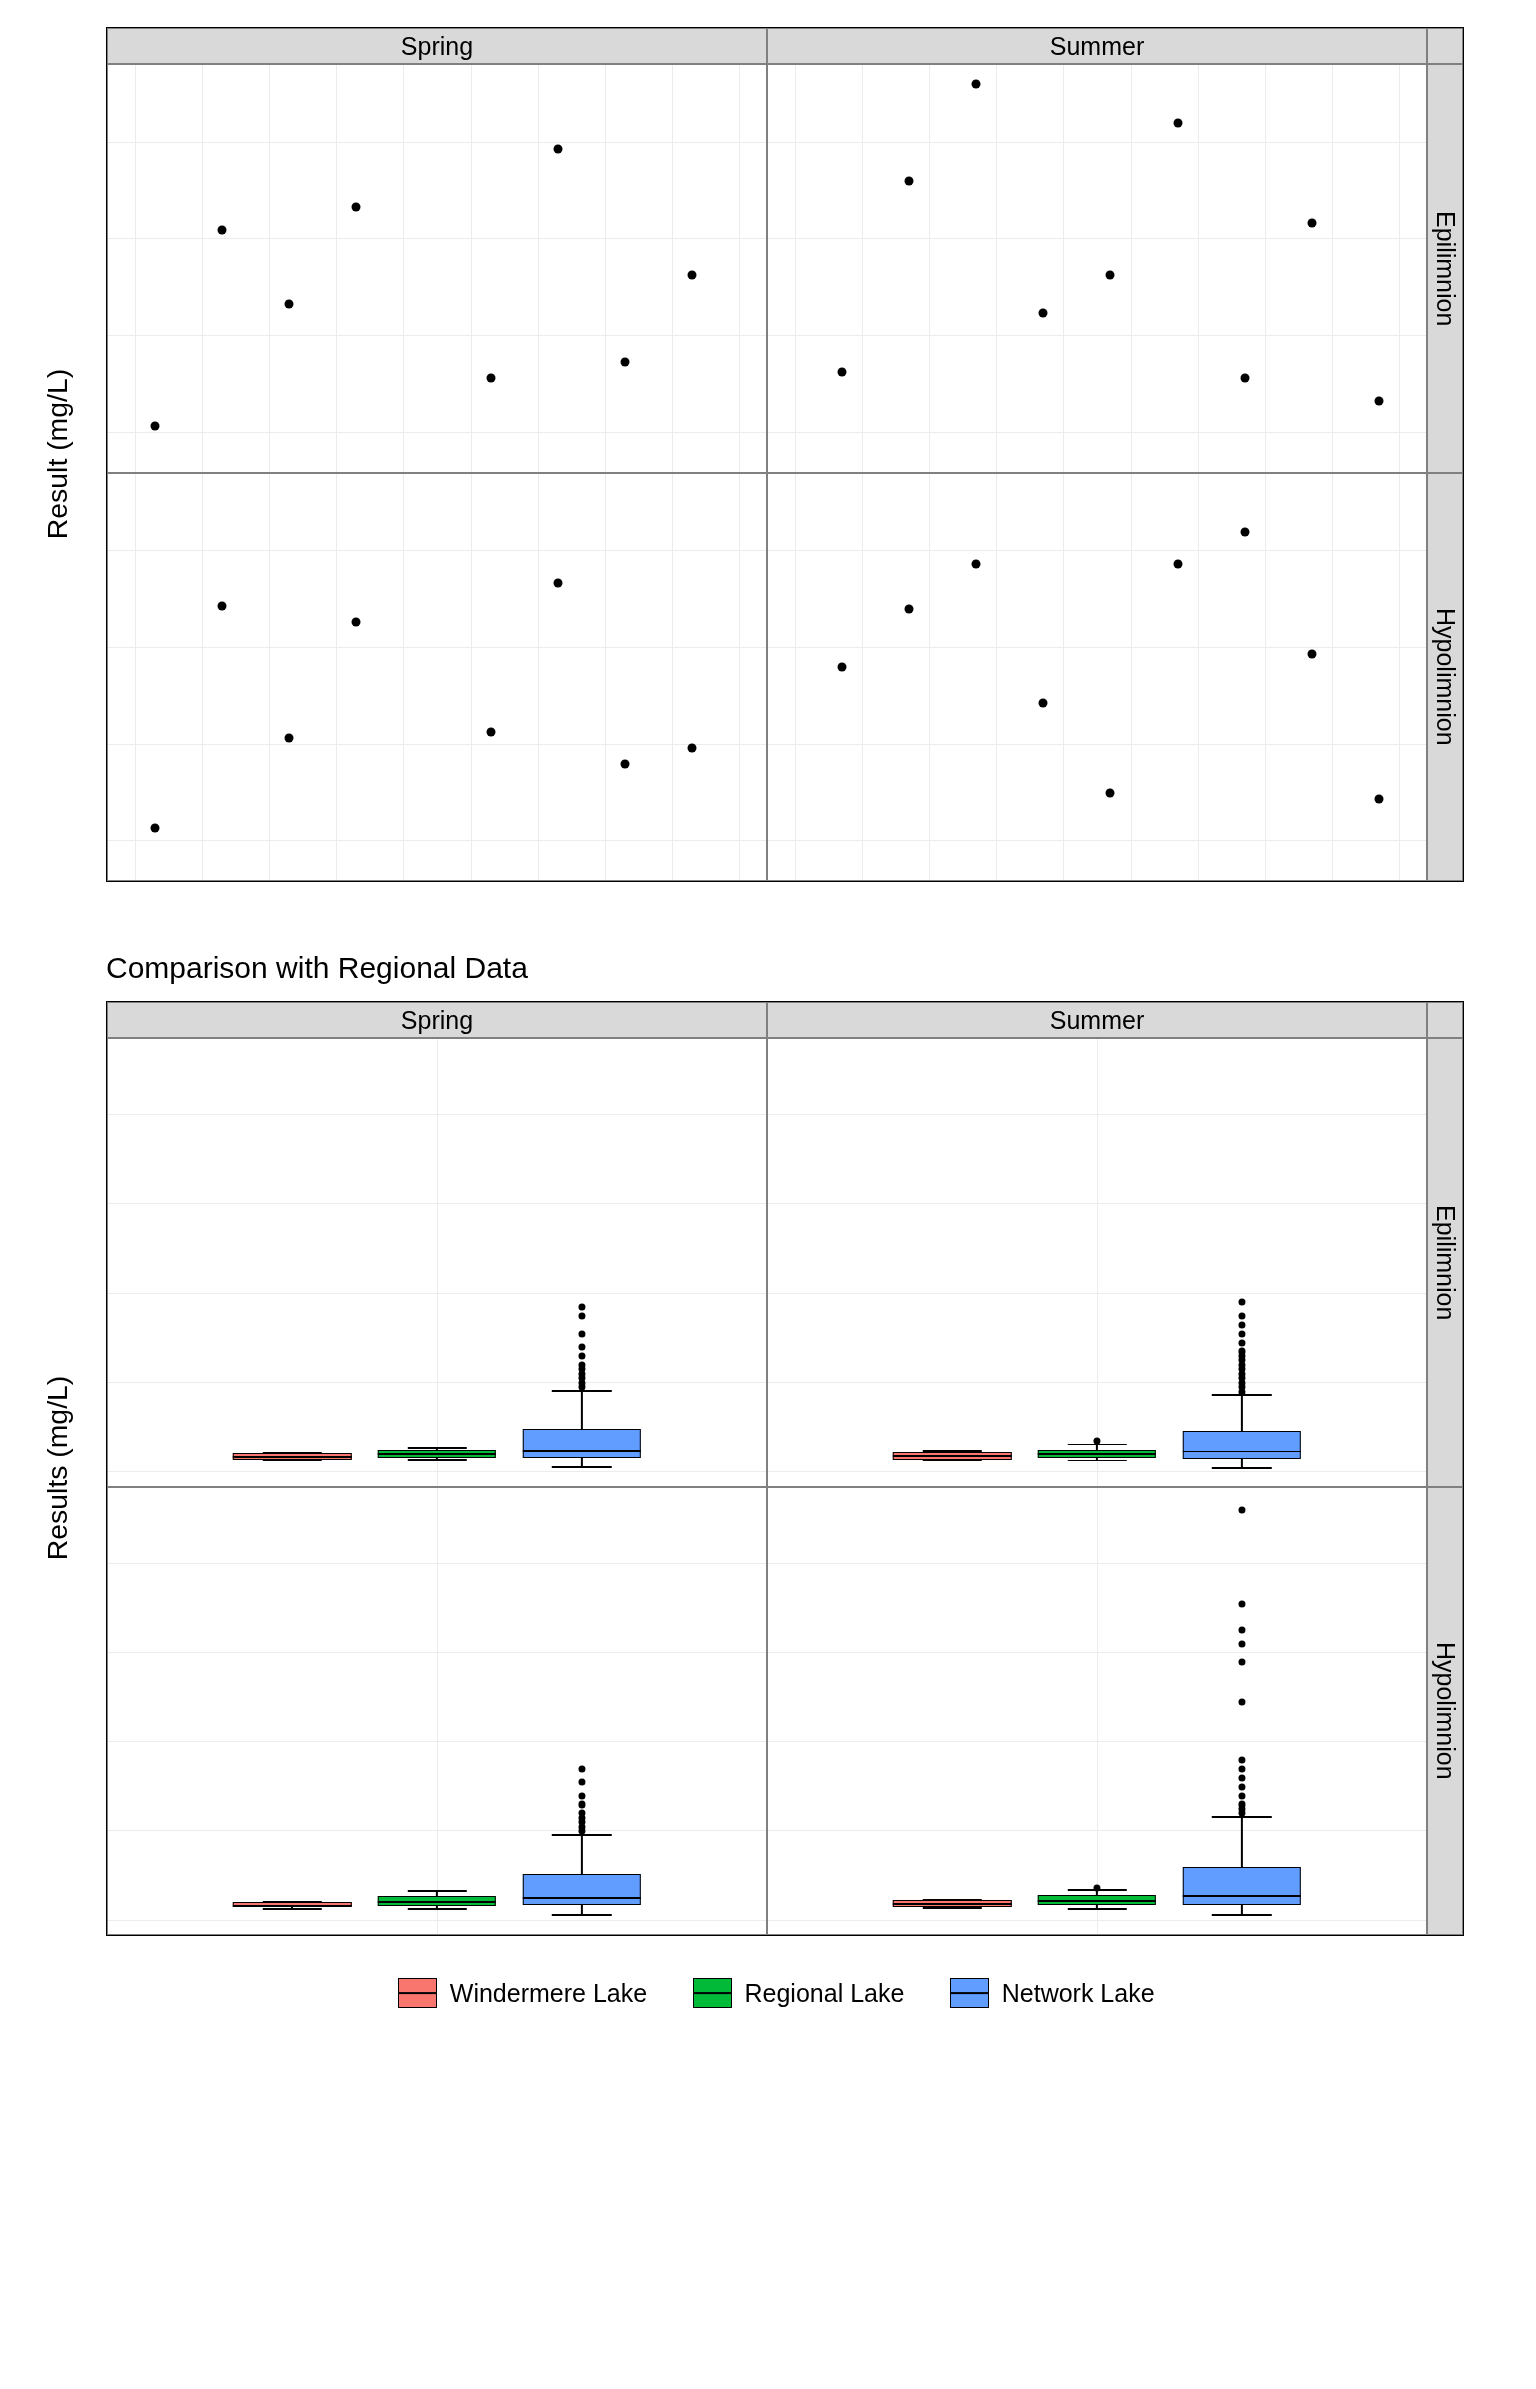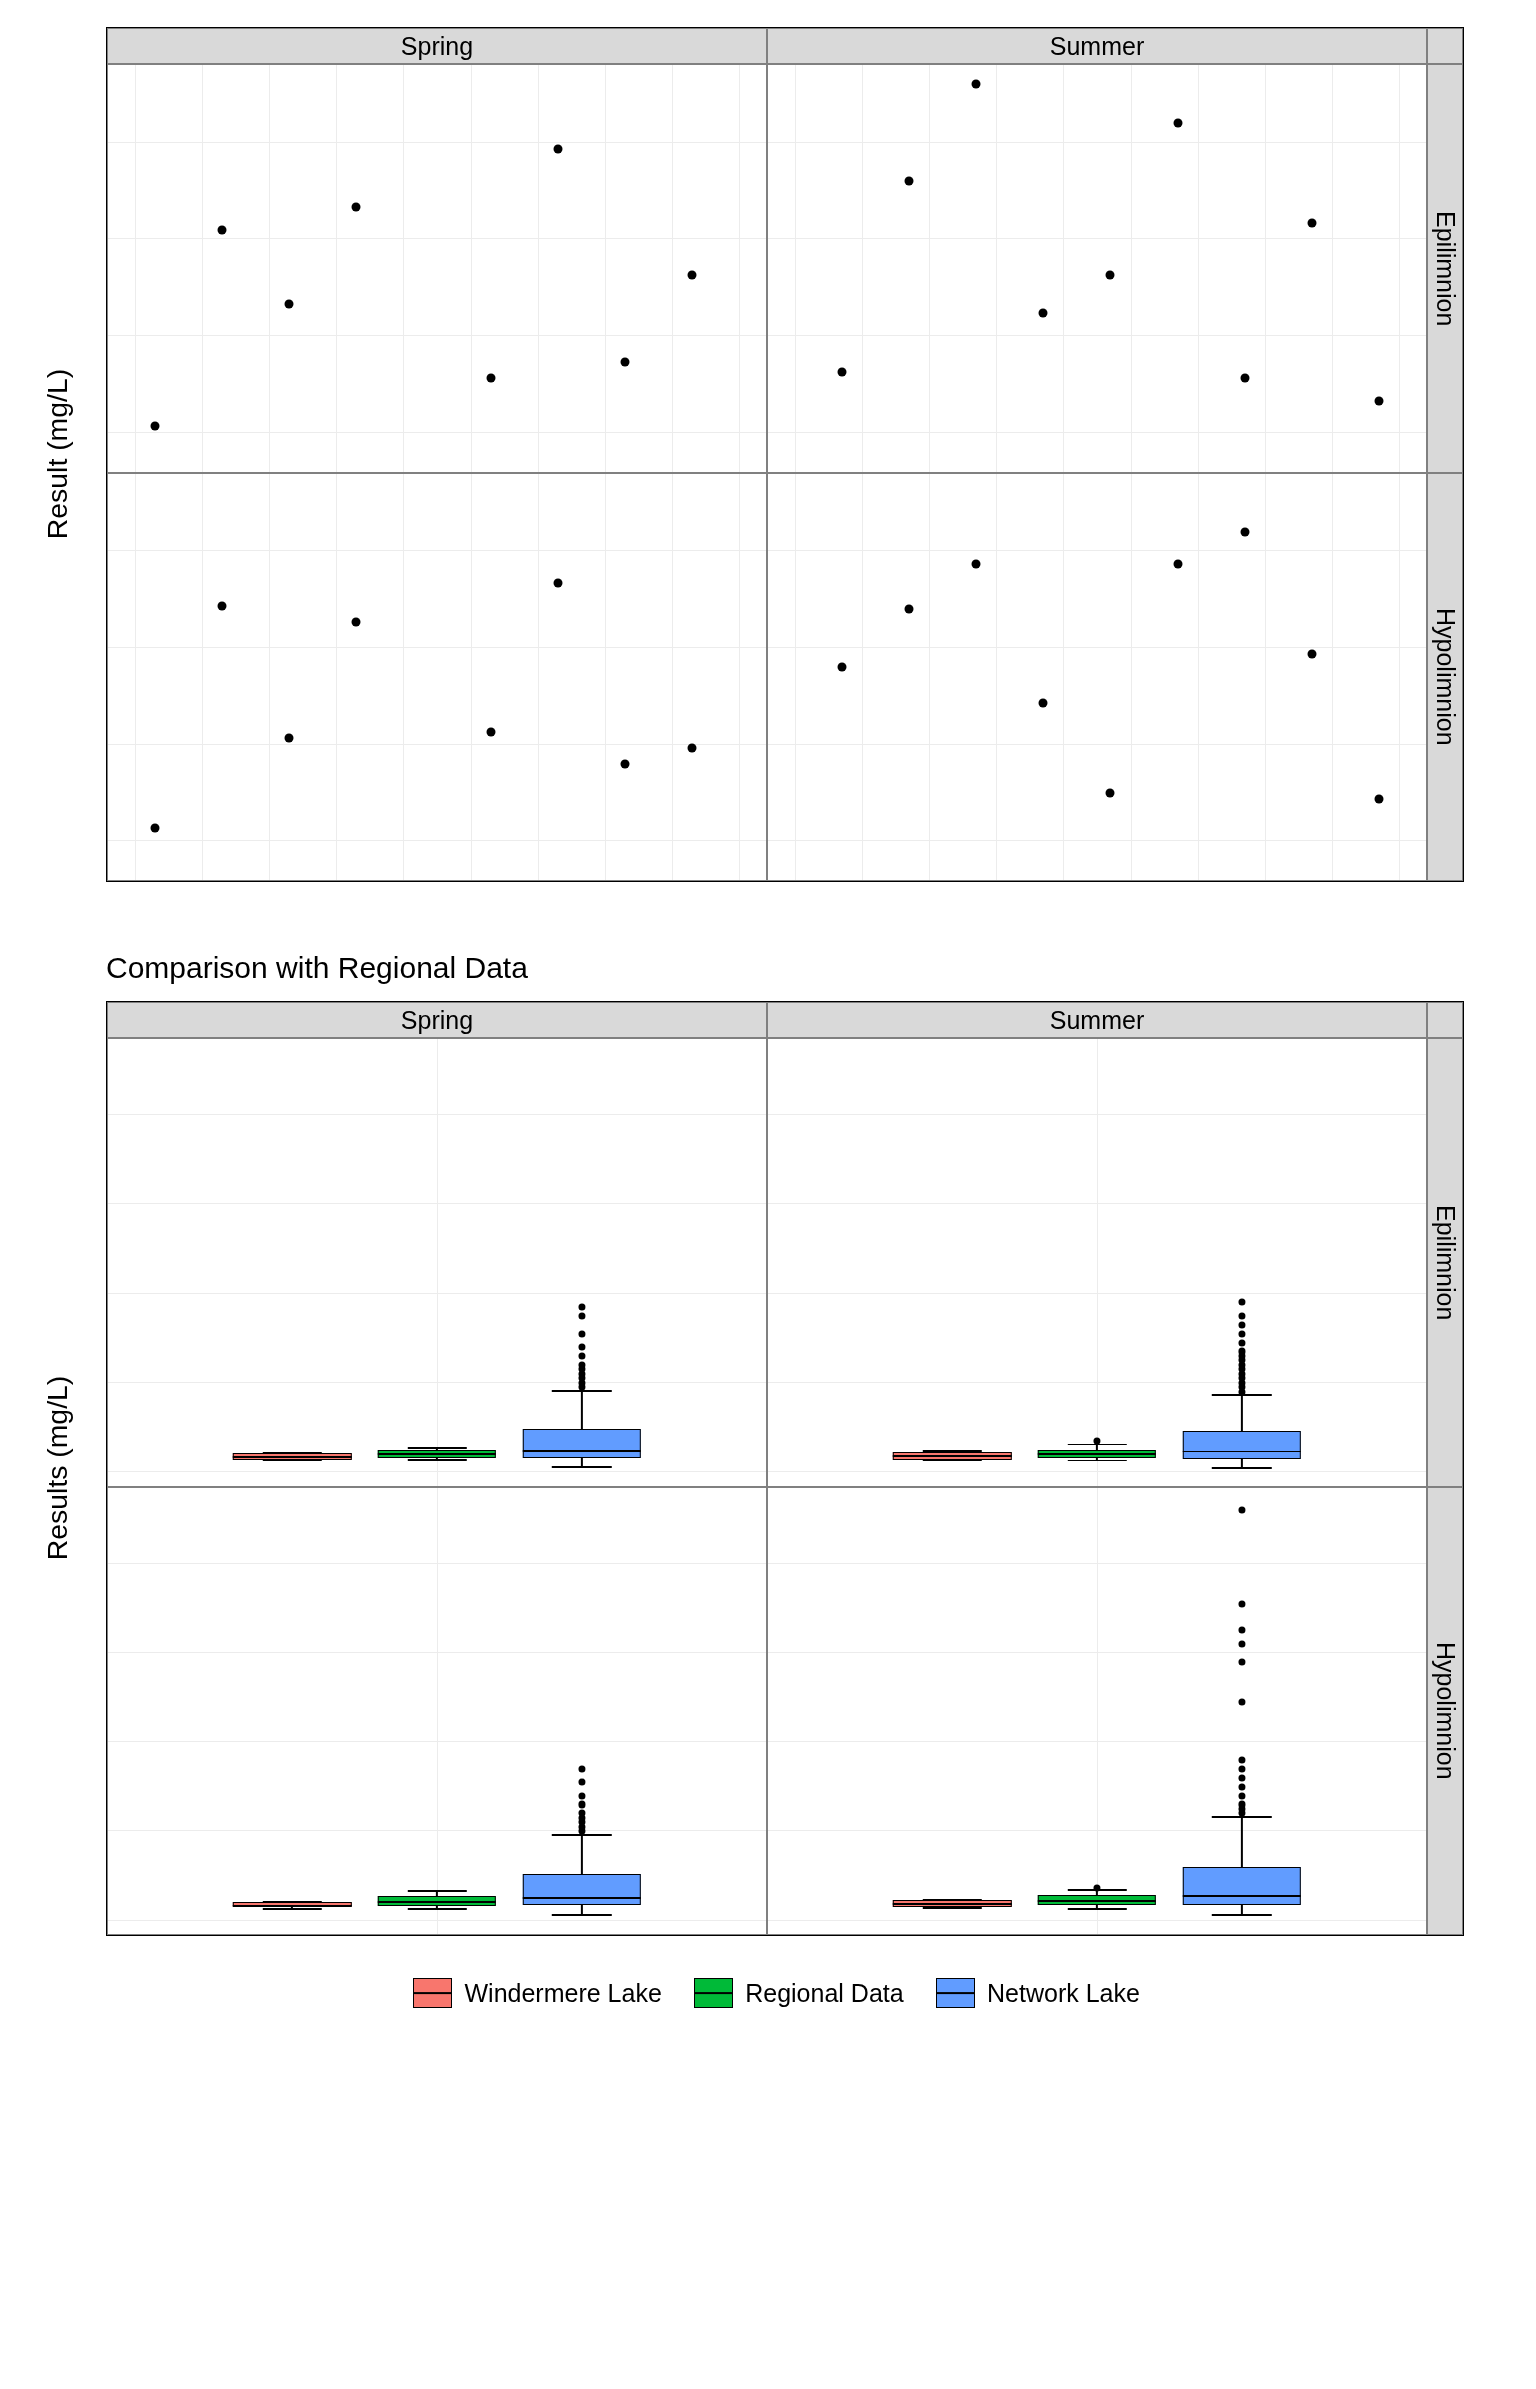--- a/index.html
+++ b/index.html
@@ -15,21 +15,21 @@
   .ylab{position:absolute;left:-49px;top:50%;transform:translate(-50%,-50%) rotate(-90deg);font-size:28.4px;white-space:nowrap}
   .scatter-block{position:relative;margin-left:53px;margin-right:36px}
   .box-block{position:relative;margin-left:53px;margin-right:36px}
   
   .bx{position:absolute;transform:translateX(-50%)}
   .bx .body{position:absolute;left:0;right:0;border:1.3px solid #000}
   .bx .med{position:absolute;left:0;right:0;height:1.8px;background:#000}
   .bx .wsk{position:absolute;left:50%;width:1.8px;background:#000;transform:translateX(-50%)}
   .bx .cap{position:absolute;left:25%;right:25%;height:1.8px;background:#000}
   .out{position:absolute;width:7.1px;height:7.1px;border-radius:50%;background:#000;transform:translate(-50%,50%)}
-  .legend{display:flex;gap:32px;justify-content:center;margin-top:44px;font-size:25px}
+  .legend{display:flex;gap:46px;justify-content:center;margin-top:44px;font-size:25px}
   .lg-item{display:flex;align-items:center;gap:12.4px}
   .lg-key{width:37px;height:28.4px;border:1.3px solid #000;position:relative}
   .lg-key::after{content:"";position:absolute;left:0;right:0;top:50%;height:1.8px;background:#000;transform:translateY(-50%)}
   .spacer{height:71px}
 </style>
 </head>
 <body>
 
 <div class="page">
 
@@ -337,21 +337,21 @@
       </div>
   </div>
 
   <div class="legend" id="legend">
       <div class="lg-item">
         <div class="lg-key" style="background: rgb(248, 118, 109);"></div>
         <span>Windermere Lake</span>
       </div>
       <div class="lg-item">
         <div class="lg-key" style="background: rgb(0, 186, 56);"></div>
-        <span>Regional Data</span>
+        <span>Regional Lake</span>
       </div>
       <div class="lg-item">
         <div class="lg-key" style="background: rgb(97, 156, 255);"></div>
         <span>Network Lake</span>
       </div>
     </div>
 
 </div>
 
 

